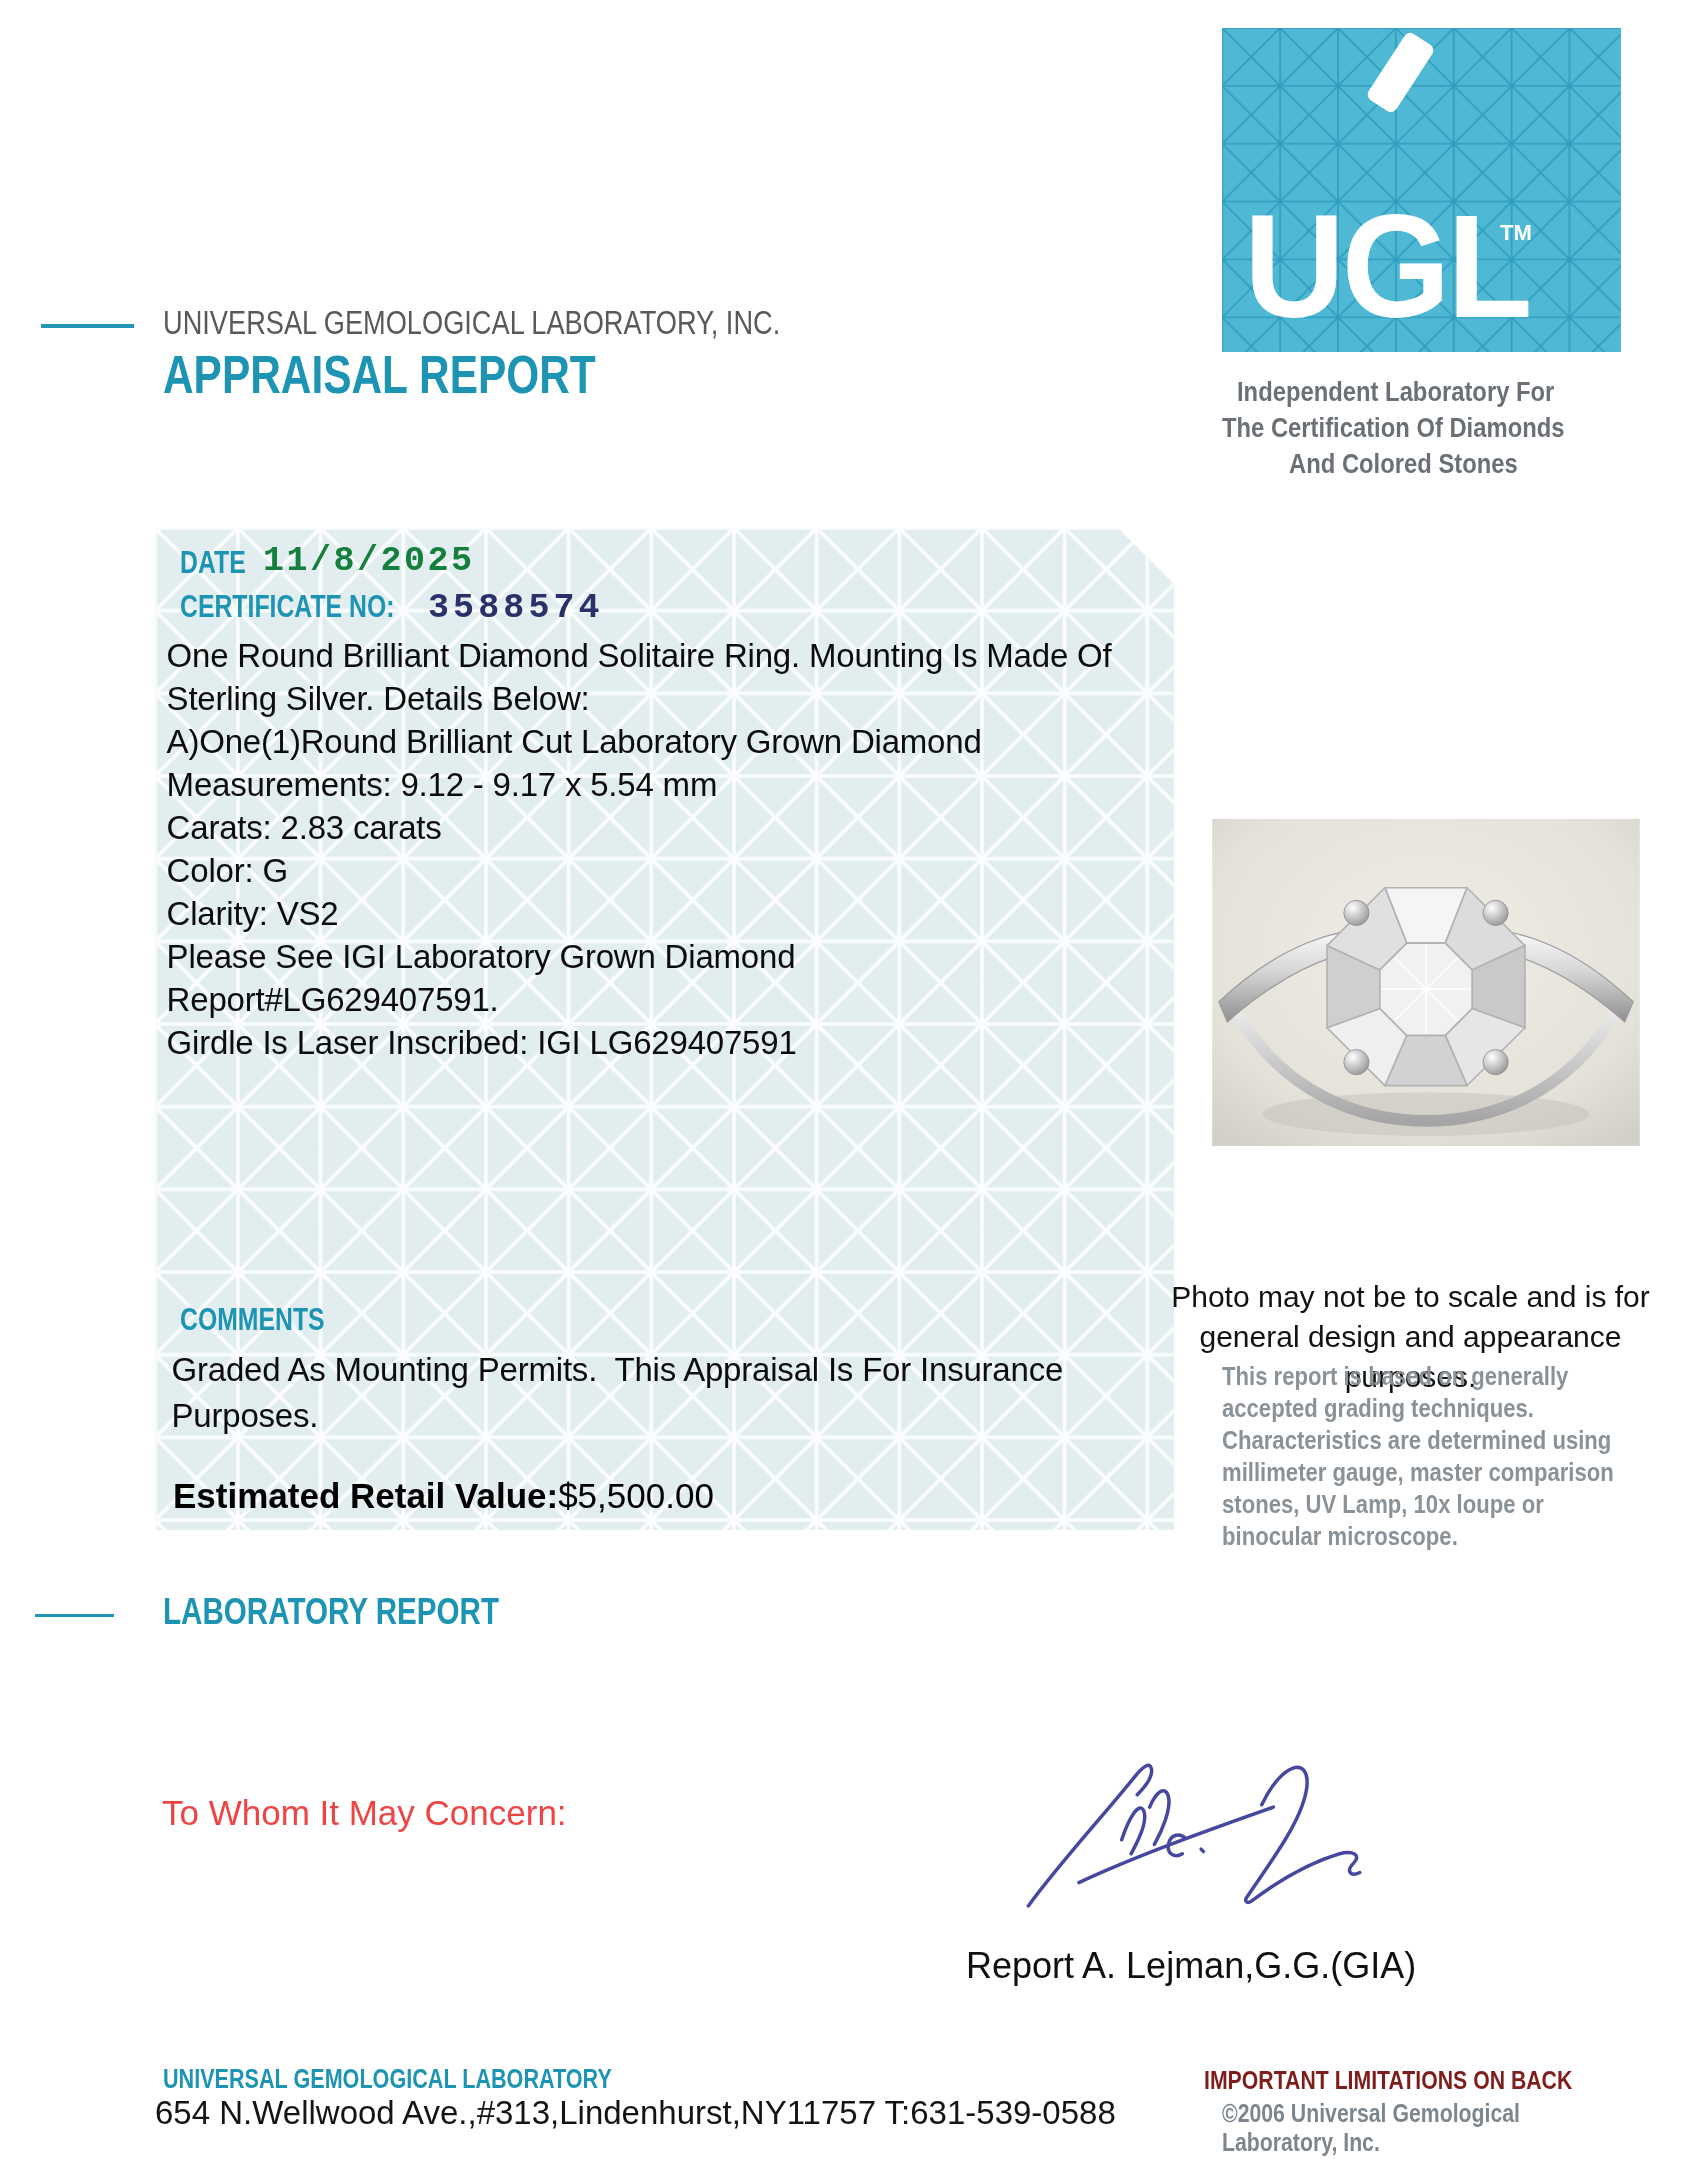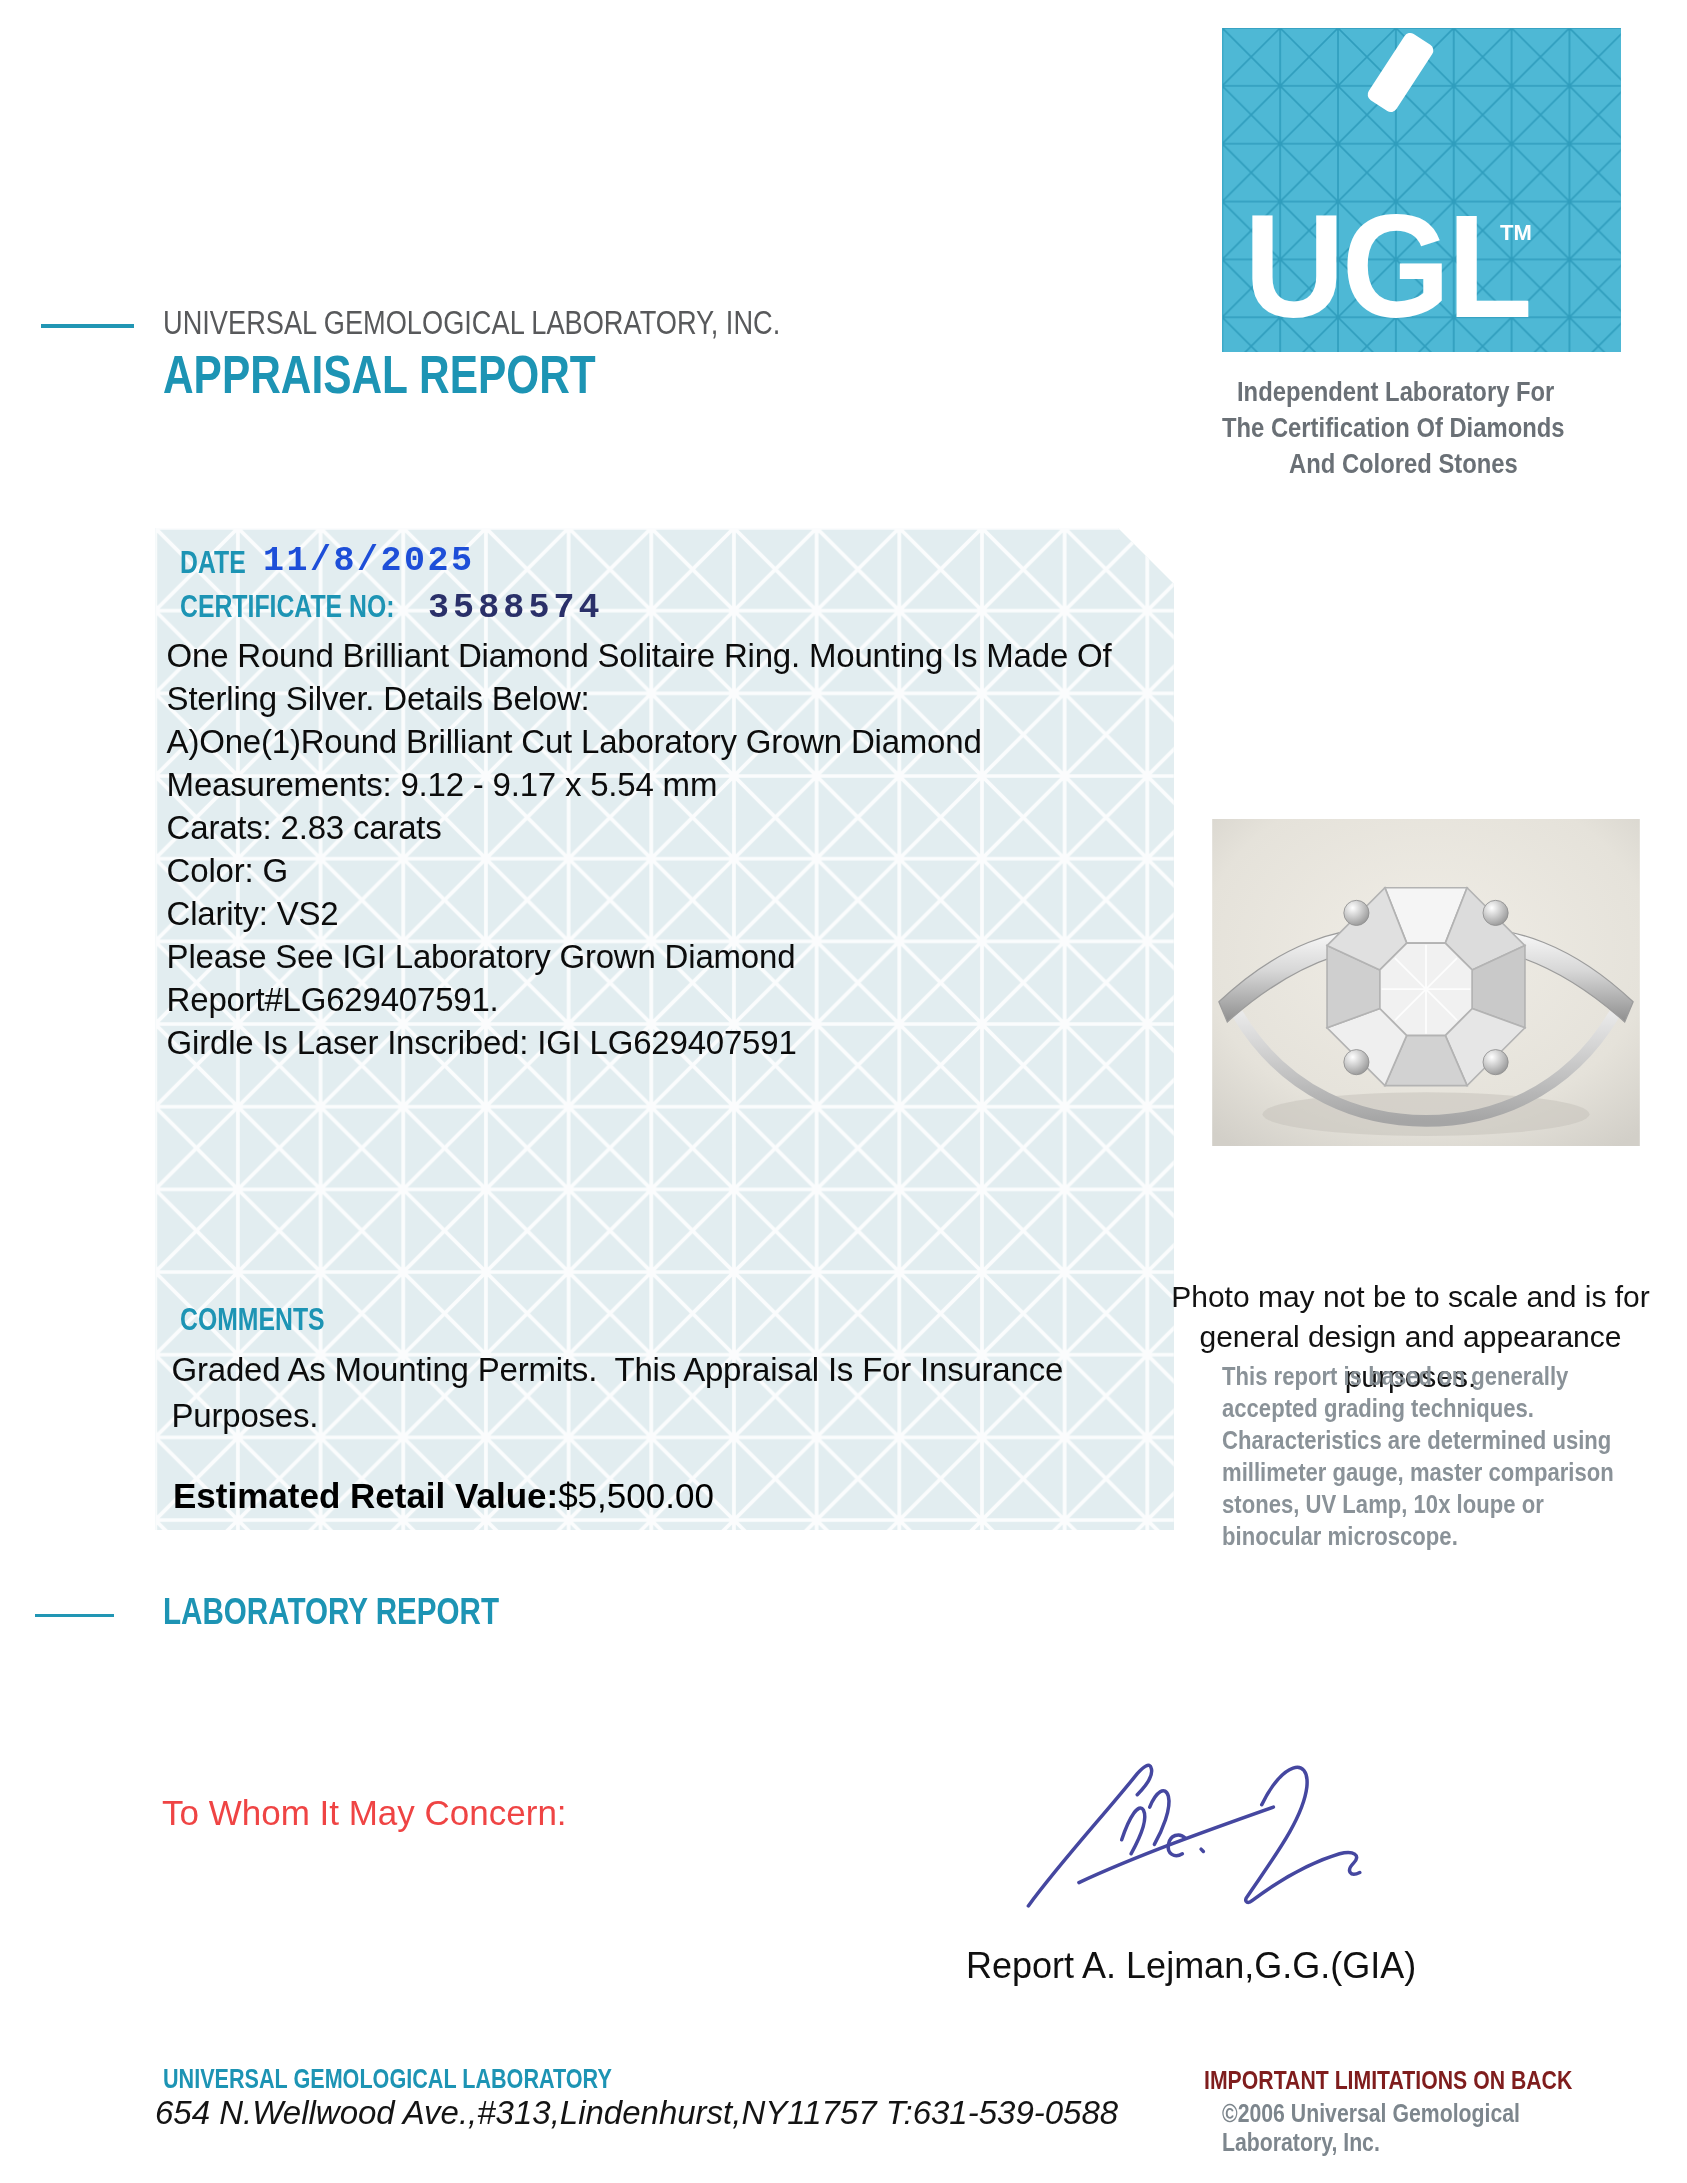--- a/index.html
+++ b/index.html
@@ -55,21 +55,21 @@
         <pattern id="meshPanel" width="200" height="200" patternUnits="userSpaceOnUse">
           <path d="M100,0 L200,100 L100,200 L0,100 Z M0,0 L200,200 M200,0 L0,200 M100,0 L100,200 M0,100 L200,100 M0,0 H200 M0,200 H200 M0,0 V200 M200,0 V200" stroke="#ffffff" stroke-width="4.5" fill="none" opacity="0.85"></path>
         </pattern>
       </defs>
       <rect width="1232" height="1212" fill="url(#meshPanel)"></rect>
     </svg>
 
     <div class="abs" style="left:25px;top:16.5px;font-size:31px;font-weight:bold;">
       <span class="cond teal">DATE</span>
     </div>
-    <div class="abs mono" style="left:108px;top:13.2px;font-size:35px;letter-spacing:2.5px;color:#1d4ed8;">11/8/2025</div>
+    <div class="abs mono" style="left:108px;top:13.2px;font-size:35px;letter-spacing:2.5px;color:#15803d;">11/8/2025</div>
 
     <div class="abs" style="left:25px;top:61px;font-size:31px;font-weight:bold;">
       <span class="cond teal">CERTIFICATE NO:</span>
     </div>
     <div class="abs mono" style="left:273px;top:60px;font-size:35px;letter-spacing:4.1px;color:#2a3069;">3588574</div>
 
     <div class="abs" style="left:11.6px;top:106px;">
       <div class="body-line">One Round Brilliant Diamond Solitaire Ring. Mounting Is Made Of</div>
       <div class="body-line">Sterling Silver. Details Below:</div>
       <div class="body-line">A)One(1)Round Brilliant Cut Laboratory Grown Diamond</div>
@@ -176,21 +176,21 @@
       <path d="M252,142 L255,145"></path>
       <path d="M330,85 C356,30 392,22 388,62 C383,105 340,160 310,205 C308,210 312,213 318,208 C350,184 390,160 430,148 C448,143 458,150 448,160 C438,170 444,178 456,172"></path>
     </g>
   </svg>
 
   <div class="abs" style="left:966px;top:1945px;font-size:36px;color:#101010;">Report A. Lejman,G.G.(GIA)</div>
 
   <div class="abs" style="left:163px;top:2064px;font-size:27px;font-weight:bold;">
     <span class="cond teal">UNIVERSAL GEMOLOGICAL LABORATORY</span>
   </div>
-  <div class="abs" style="left:155px;top:2094px;font-size:33px;color:#141414;font-style:italic;">654 N.Wellwood Ave.,#313,Lindenhurst,NY11757 T:631-539-0588</div>
+  <div class="abs" style="left:155px;top:2094px;font-size:33px;color:#141414;">654 N.Wellwood Ave.,#313,Lindenhurst,NY11757 T:631-539-0588</div>
 
   <div class="abs" style="left:1156px;top:2066px;font-size:25px;font-weight:bold;color:#7f1d1d;margin-left:48px;">
     <span class="cond85">IMPORTANT LIMITATIONS ON BACK</span>
   </div>
   <div class="abs" style="left:1222px;top:2099px;font-size:25px;font-weight:bold;color:#7d868d;">
     <span class="cond85">©2006 Universal Gemological Laboratory, Inc.</span>
   </div>
 
 </div>
 

